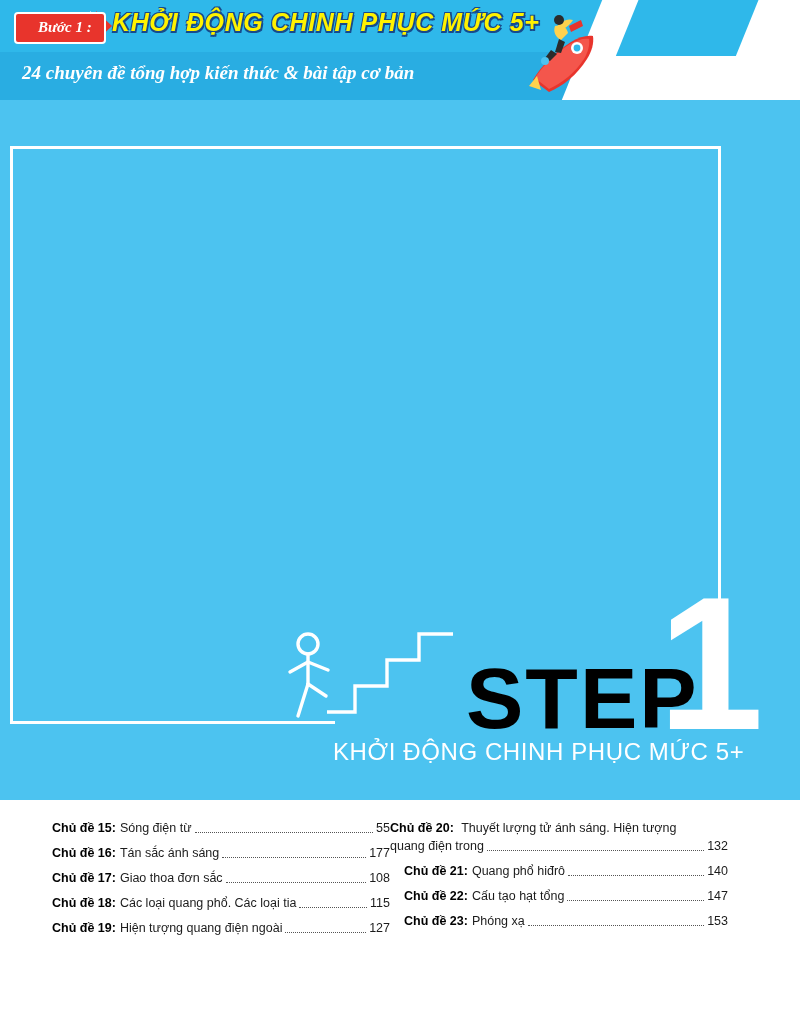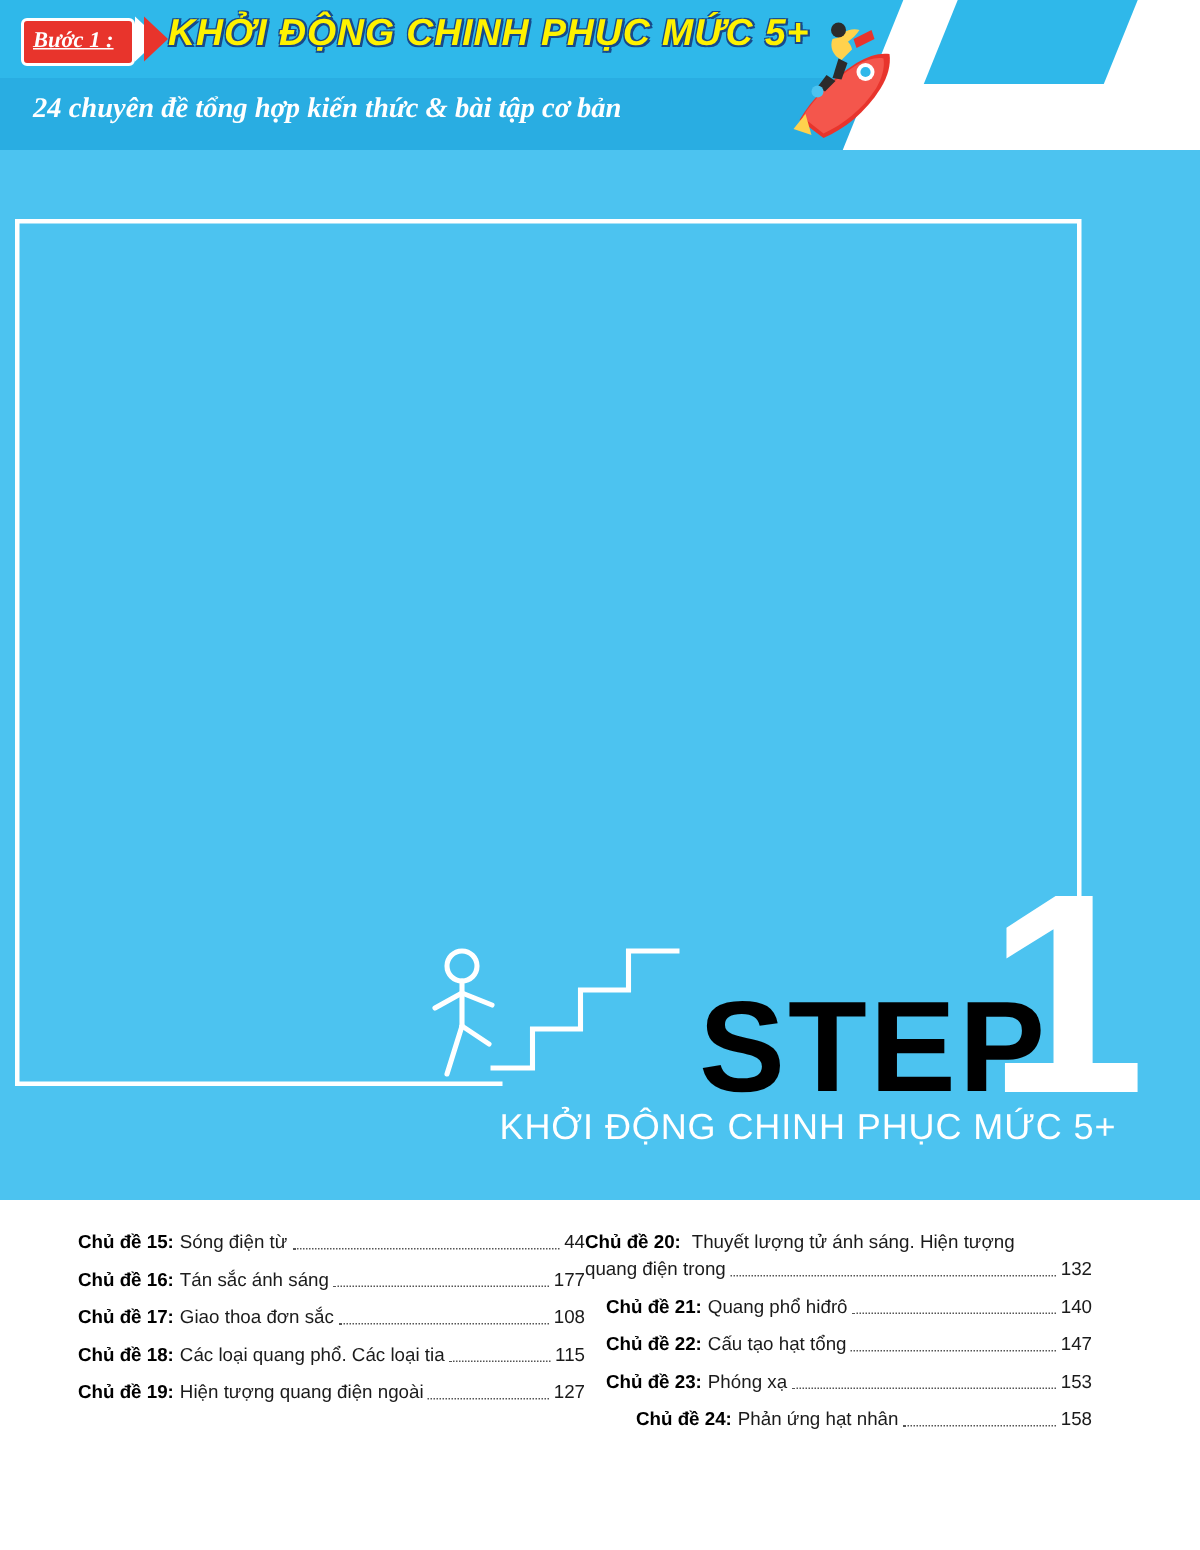--- a/index.html
+++ b/index.html
@@ -49,32 +49,31 @@
     top: -14px;
     width: 120px;
     height: 70px;
     background: #2fb8ea;
     transform: skewX(-22deg);
   }
   .step-badge {
     position: absolute;
     left: 14px; top: 12px;
     height: 28px;
-    padding: 0 12px 0 6px;
+    padding: 0 12px 0 22px;
     background: #e8342c;
     border: 2px solid #ffffff;
     border-radius: 4px;
     color: #ffffff;
     font-size: 15px;
     font-weight: bold;
     font-style: italic;
     font-family: "Liberation Serif", serif;
     line-height: 26px;
     white-space: nowrap;
-    text-decoration: underline;
   }
   .badge-arrow {
     position: absolute;
     left: 96px; top: 11px;
     width: 0; height: 0;
     border-top: 15px solid transparent;
     border-bottom: 15px solid transparent;
     border-left: 16px solid #e8342c;
   }
   .badge-arrow2 {
@@ -303,21 +302,21 @@
   </div>
 
   <div class="toc">
     <div class="toc-cols">
       <div class="toc-col col-left">
 
         <div class="toc-item">
           <span class="toc-key">Chủ đề 15:</span>
           <span class="toc-label">Sóng điện từ</span>
           <span class="toc-dots"></span>
-          <span class="toc-page">44</span>
+          <span class="toc-page">55</span>
         </div>
 
         <div class="toc-item">
           <span class="toc-key">Chủ đề 16:</span>
           <span class="toc-label">Tán sắc ánh sáng</span>
           <span class="toc-dots"></span>
           <span class="toc-page">177</span>
         </div>
 
         <div class="toc-item">
@@ -369,24 +368,18 @@
           <span class="toc-page">147</span>
         </div>
 
         <div class="toc-item col-right-indent">
           <span class="toc-key">Chủ đề 23:</span>
           <span class="toc-label">Phóng xạ</span>
           <span class="toc-dots"></span>
           <span class="toc-page">153</span>
         </div>
 
-        <div class="toc-item col-right-indent2">
-          <span class="toc-key">Chủ đề 24:</span>
-          <span class="toc-label">Phản ứng hạt nhân</span>
-          <span class="toc-dots"></span>
-          <span class="toc-page">158</span>
-        </div>
 
       </div>
     </div>
   </div>
 
 </div>
 
 </body></html>

